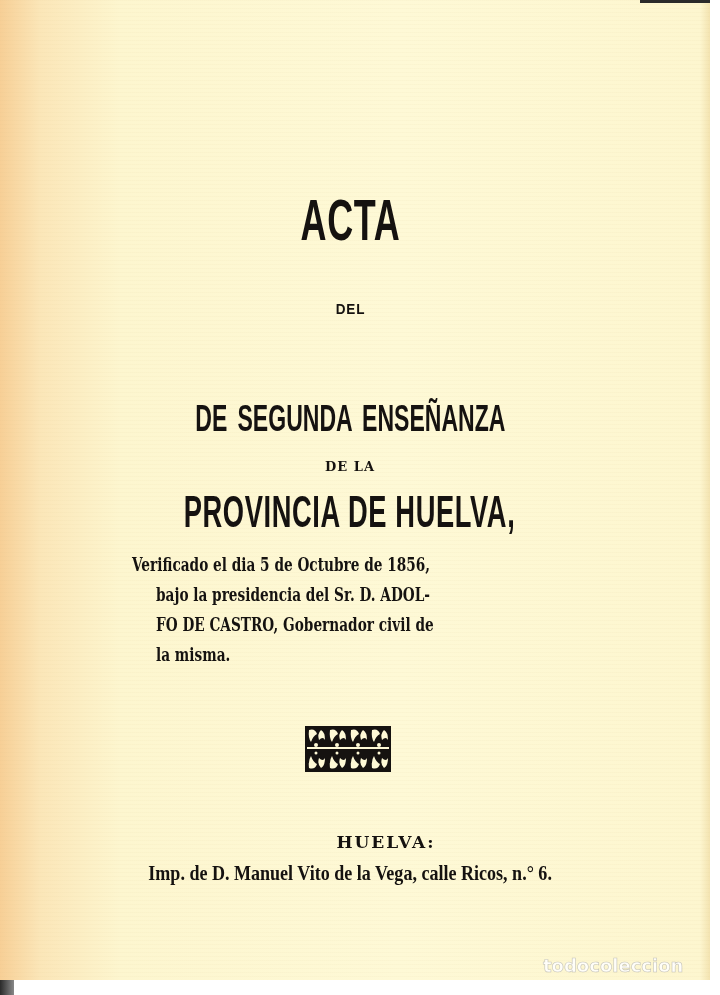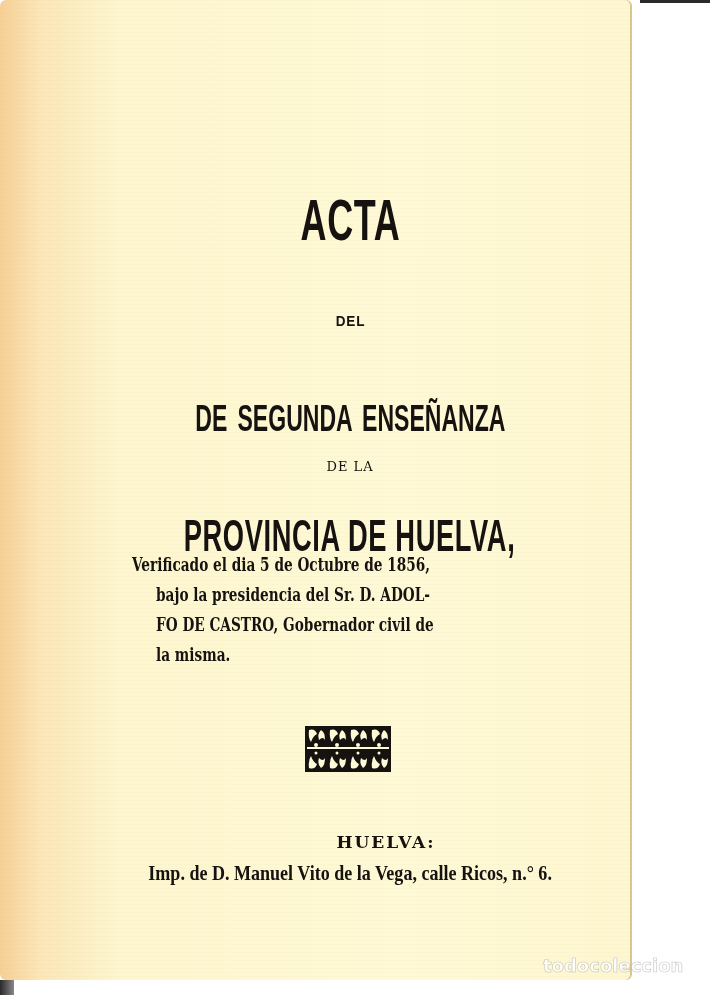--- a/index.html
+++ b/index.html
@@ -7,28 +7,27 @@
       padding: 0;
       width: 720px;
       height: 995px;
       overflow: hidden;
       background: #ffffff;
     }
     .page {
       position: absolute;
       left: 0;
       top: 0;
-      width: 630px;
+      width: 710px;
       height: 980px;
       background:
         repeating-linear-gradient(180deg, rgba(200,180,120,0.05) 0px, rgba(200,180,120,0.05) 1px, transparent 1px, transparent 4px),
         linear-gradient(90deg, #f7cf96 0px, #fbe6b8 40px, #fdf6cf 120px, #fef9d6 400px, #fdf6cf 700px, #f3e3b0 710px);
       box-shadow: 2px 0 0 #d8c690;
       overflow: hidden;
-      border-radius: 6px;
     }
     .page-edge-right {
       position: absolute;
       right: 0;
       top: 0;
       width: 10px;
       height: 995px;
       background: #ffffff;
     }
     .top-strip {
@@ -84,21 +83,21 @@
       color: #1a1614;
       text-shadow: 1px 1px 0 #1a1614, 2px 2px 0 #1a1614;
     }
     .instalacion span {
       display: inline-block;
       transform: scaleX(0.95);
       -webkit-text-stroke: 1px #1a1614;
       color: #fef9d6;
     }
     .del {
-      top: 312px;
+      top: 300px;
       font-size: 15px;
       line-height: 18px;
     }
     .del span { transform: scaleX(0.9); letter-spacing: 1px; }
     .instituto {
       top: 343px;
       font-size: 36px;
       line-height: 42px;
       font-family: "DejaVu Serif", serif;
       font-weight: bold;
@@ -114,28 +113,27 @@
       top: 403px;
       font-size: 36px;
       line-height: 32px;
     }
     .segunda span { transform: scaleX(0.64); word-spacing: 6px; }
     .dela {
       top: 459px;
       font-size: 13px;
       line-height: 16px;
       font-family: "DejaVu Serif", serif;
-      font-weight: normal;
+      font-weight: bold;
       letter-spacing: 1px;
     }
     .provincia {
       top: 488px;
       font-size: 44px;
       line-height: 48px;
-      margin-top: 24px;
     }
     .provincia span { transform: scaleX(0.62); letter-spacing: 1px; }
     .para {
       position: absolute;
       left: 132px;
       top: 550px;
       width: 450px;
       font-family: "DejaVu Serif", serif;
       font-weight: 900;
       font-size: 18px;

